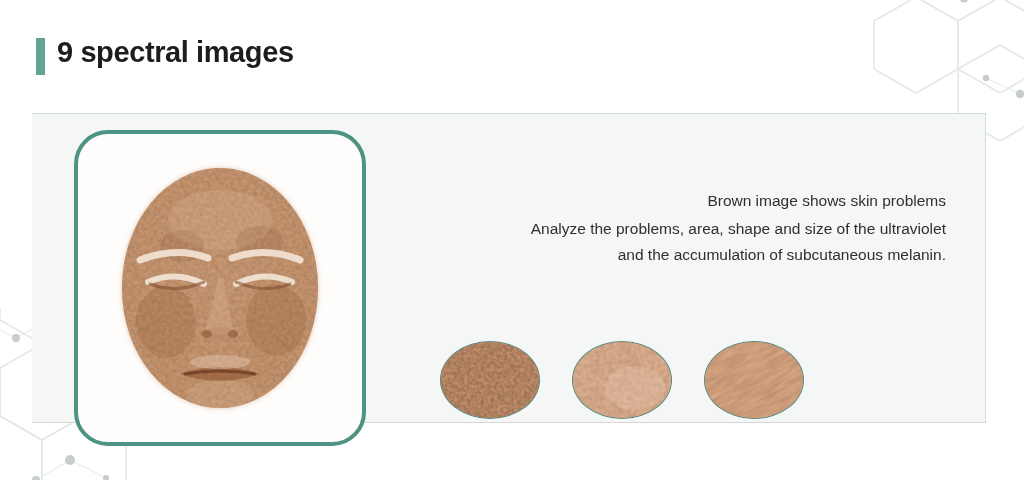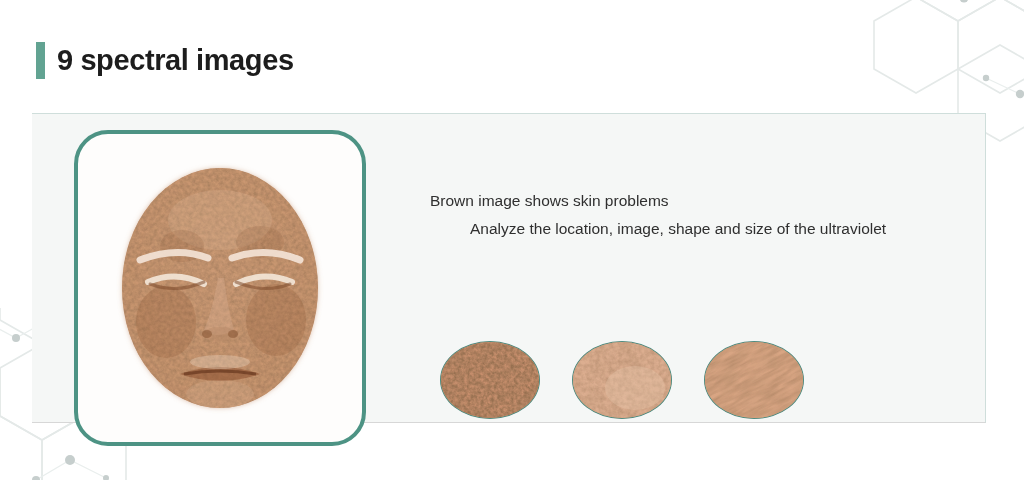--- a/index.html
+++ b/index.html
@@ -23,21 +23,20 @@
   }
   .hex-bg.top-right { top: -34px; right: -20px; }
   .hex-bg.bottom-left { bottom: -18px; left: -40px; }
 
   
   .title-row {
     position: absolute;
     left: 36px;
     top: 38px;
     display: flex;
-    align-items: center;
     height: 44px;
   }
   .title-accent {
     width: 9px;
     height: 37px;
     background: #62a392;
     margin-right: 12px;
     flex: 0 0 auto;
   }
   .page-title {
@@ -80,23 +79,24 @@
     left: 50%;
     top: 50%;
     transform: translate(-50%, -50%);
     width: 232px;
     height: 252px;
   }
 
   
   .text-block {
     position: absolute;
-    left: 430px;
+    left: 406px;
     top: 189px;
     width: 540px;
+    text-align: right;
   }
   .text-heading {
     font-size: 15.5px;
     line-height: 24px;
     color: #2f2f2f;
     white-space: nowrap;
   }
   .text-body {
     margin-top: 3px;
     padding-left: 40px;
@@ -251,21 +251,22 @@
 
         <ellipse cx="116" cy="232" rx="34" ry="14" fill="#e5c2a7" opacity="0.20"></ellipse>
       </g>
     </svg>
   </div>
 </div>
 
 <div class="text-block">
   <div class="text-heading">Brown image shows skin problems</div>
   <div class="text-body">
-    <div class="line">Analyze the location, image, shape and size of the ultraviolet</div>
+    <div class="line">Analyze the problems, area, shape and size of the ultraviolet</div>
+    <div class="line">and the accumulation of subcutaneous melanin.</div>
   </div>
 </div>
 
 <div class="thumb-row">
 
   <div class="thumb">
     <svg width="100" height="78" viewBox="0 0 100 78">
       <defs>
         <filter id="t1" x="0" y="0" width="100%" height="100%">
           <feTurbulence type="fractalNoise" baseFrequency="0.30" numOctaves="4" seed="3" result="n"></feTurbulence>

